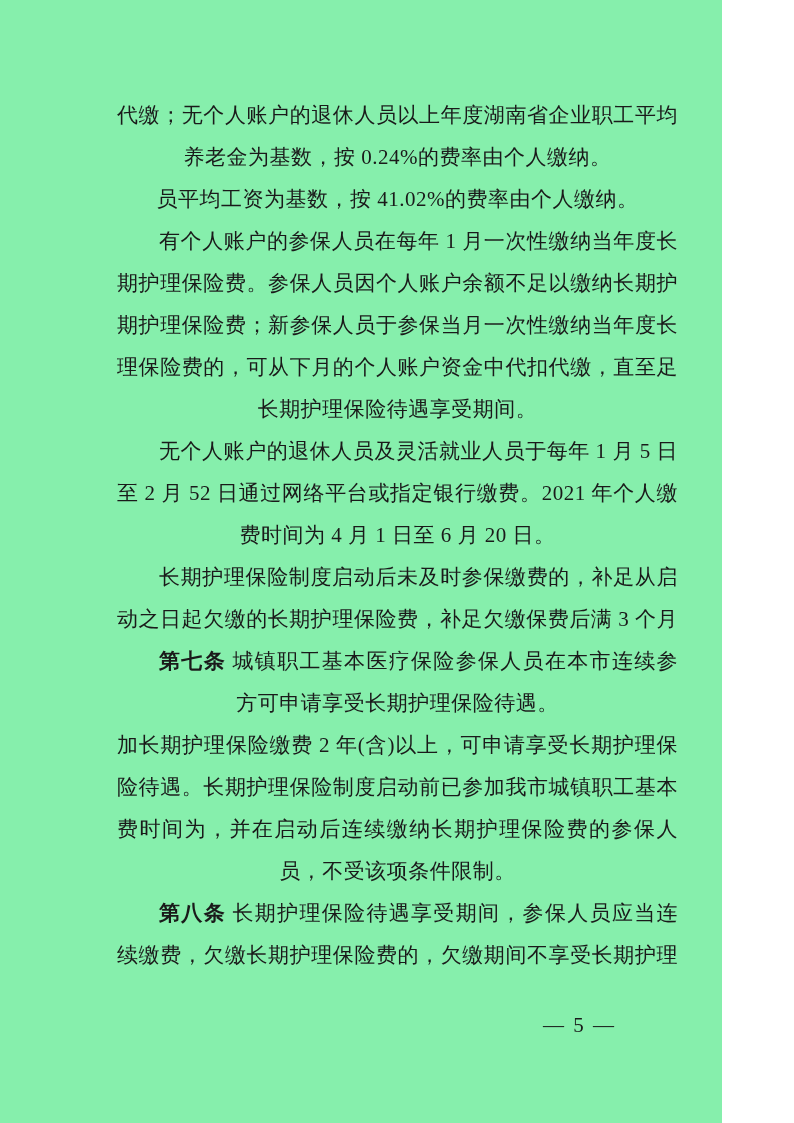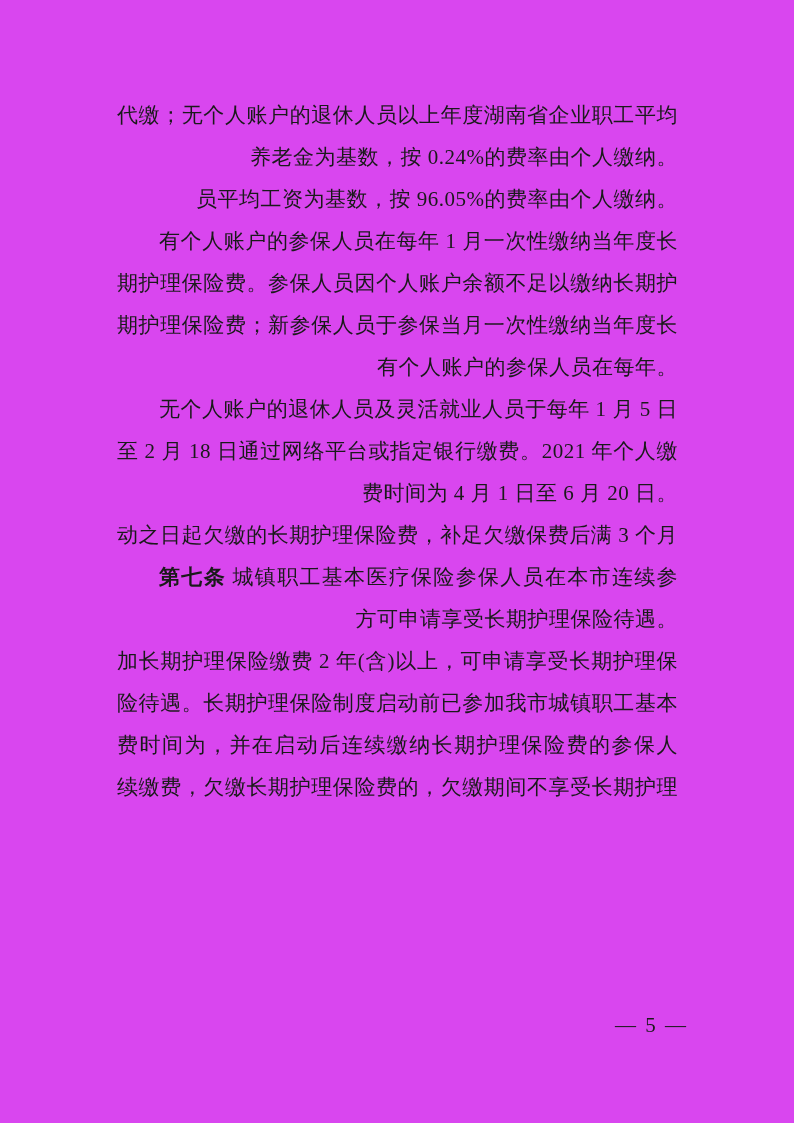--- a/index.html
+++ b/index.html
@@ -2,39 +2,39 @@
 <html><head>
 <meta charset="utf-8">
 <style>
   html, body {
     margin: 0;
     padding: 0;
     background: #ffffff;
   }
   .page {
     position: relative;
-    width: 794px;
+    width: 722px;
     height: 1123px;
-    background: #d946ef;
+    background: #86efac;
     overflow: hidden;
     font-family: "Liberation Serif", "DejaVu Serif", serif;
     color: #1a1a1a;
   }
   .text-block {
     position: absolute;
     left: 117px;
     top: 94px;
     width: 561px;
   }
   .line {
     font-size: 21px;
     line-height: 42px;
     height: 42px;
     white-space: nowrap;
-    text-align: right;
+    text-align: center;
     letter-spacing: 0.5px;
   }
   .line.fill {
     white-space: normal;
     text-align: justify;
     text-align-last: justify;
     text-justify: inter-character;
   }
   .line.indent {
     padding-left: 42px;
@@ -52,30 +52,34 @@
     color: #1a1a1a;
   }
 </style>
 </head>
 <body>
 
 <div class="page">
   <div class="text-block">
       <div class="line fill">代缴；无个人账户的退休人员以上年度湖南省企业职工平均</div>
       <div class="line">养老金为基数，按 0.24%的费率由个人缴纳。</div>
-      <div class="line">员平均工资为基数，按 96.05%的费率由个人缴纳。</div>
+      <div class="line">员平均工资为基数，按 41.02%的费率由个人缴纳。</div>
       <div class="line fill indent">有个人账户的参保人员在每年 1 月一次性缴纳当年度长</div>
       <div class="line fill">期护理保险费。参保人员因个人账户余额不足以缴纳长期护</div>
       <div class="line fill">期护理保险费；新参保人员于参保当月一次性缴纳当年度长</div>
-      <div class="line">有个人账户的参保人员在每年。</div>
+      <div class="line fill">理保险费的，可从下月的个人账户资金中代扣代缴，直至足</div>
+      <div class="line">长期护理保险待遇享受期间。</div>
       <div class="line fill indent">无个人账户的退休人员及灵活就业人员于每年 1 月 5 日</div>
-      <div class="line fill">至 2 月 18 日通过网络平台或指定银行缴费。2021 年个人缴</div>
+      <div class="line fill">至 2 月 52 日通过网络平台或指定银行缴费。2021 年个人缴</div>
       <div class="line">费时间为 4 月 1 日至 6 月 20 日。</div>
+      <div class="line fill indent">长期护理保险制度启动后未及时参保缴费的，补足从启</div>
       <div class="line fill">动之日起欠缴的长期护理保险费，补足欠缴保费后满 3 个月</div>
       <div class="line fill indent"><span class="article-no">第七条</span> 城镇职工基本医疗保险参保人员在本市连续参</div>
       <div class="line">方可申请享受长期护理保险待遇。</div>
       <div class="line fill">加长期护理保险缴费 2 年(含)以上，可申请享受长期护理保</div>
       <div class="line fill">险待遇。长期护理保险制度启动前已参加我市城镇职工基本</div>
       <div class="line fill">费时间为，并在启动后连续缴纳长期护理保险费的参保人</div>
+      <div class="line">员，不受该项条件限制。</div>
+      <div class="line fill indent"><span class="article-no">第八条</span> 长期护理保险待遇享受期间，参保人员应当连</div>
       <div class="line fill">续缴费，欠缴长期护理保险费的，欠缴期间不享受长期护理</div>
     </div>
   <div class="page-number">— 5 —</div>
 </div>
 
 </body></html>

